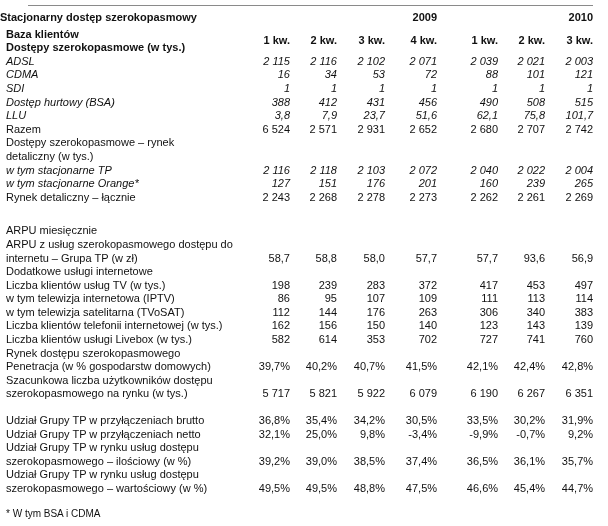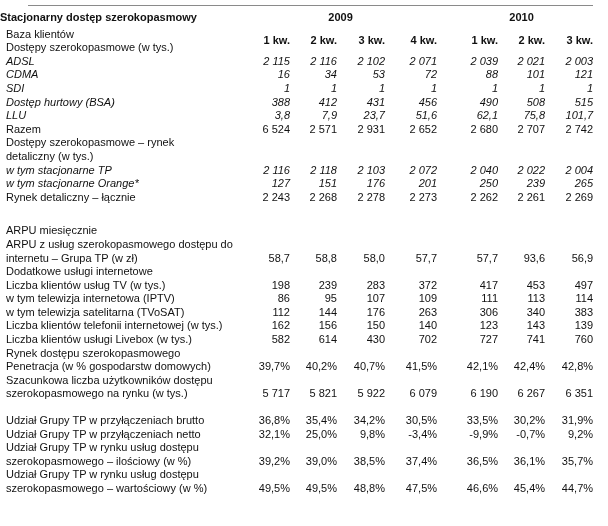--- a/index.html
+++ b/index.html
@@ -33,23 +33,23 @@
     white-space: nowrap;
     overflow: visible;
   }
   td.label { padding-left: 6px; }
   td.num { text-align: right; }
   td.gap {}
   .bold { font-weight: 400; }
   .italic { font-style: italic; margin-top: 40px; }
   tr.title-row td { padding-top: 6px; padding-bottom: 3px; }
   td.title-cell { font-weight: 700; }
-  td.year-cell { text-align: center; font-weight: 700; }
+  td.year-cell { text-align: right; font-weight: 700; }
   td.qtr-cell { text-align: right; font-weight: 700; vertical-align: middle; }
-  td.hdr-label { font-weight: 400; }
+  td.hdr-label { font-weight: 700; }
   .footnote {
     margin: 12px 0 0 6px;
     font-size: 10px;
     color: #111111;
   }
 </style>
 </head>
 <body>
 
 <div class="page">
@@ -181,21 +181,21 @@
           <td class="num italic">2 022</td>
           <td class="num italic">2 004</td>
         </tr>
         <tr>
           <td class="label italic">w tym stacjonarne Orange*</td>
           <td class="num italic">127</td>
           <td class="num italic">151</td>
           <td class="num italic">176</td>
           <td class="num italic">201</td>
           <td class="gap"></td>
-          <td class="num italic">250</td>
+          <td class="num italic">160</td>
           <td class="num italic">239</td>
           <td class="num italic">265</td>
         </tr>
         <tr>
           <td class="label bold">Rynek detaliczny – łącznie</td>
           <td class="num bold">2 243</td>
           <td class="num bold">2 268</td>
           <td class="num bold">2 278</td>
           <td class="num bold">2 273</td>
           <td class="gap"></td>
@@ -283,21 +283,21 @@
           <td class="num">140</td>
           <td class="gap"></td>
           <td class="num">123</td>
           <td class="num">143</td>
           <td class="num">139</td>
         </tr>
         <tr>
           <td class="label">Liczba klientów usługi Livebox (w tys.)</td>
           <td class="num">582</td>
           <td class="num">614</td>
-          <td class="num">430</td>
+          <td class="num">353</td>
           <td class="num">702</td>
           <td class="gap"></td>
           <td class="num">727</td>
           <td class="num">741</td>
           <td class="num">760</td>
         </tr>
         <tr>
           <td class="label bold">Rynek dostępu szerokopasmowego</td>
           <td class="num bold"></td>
           <td class="num bold"></td>
@@ -382,13 +382,14 @@
           <td class="num">48,8%</td>
           <td class="num">47,5%</td>
           <td class="gap"></td>
           <td class="num">46,6%</td>
           <td class="num">45,4%</td>
           <td class="num">44,7%</td>
         </tr>
       </tbody>
   </table>
 
+  <div class="footnote">* W tym BSA i CDMA</div>
 </div>
 
 </body></html>

